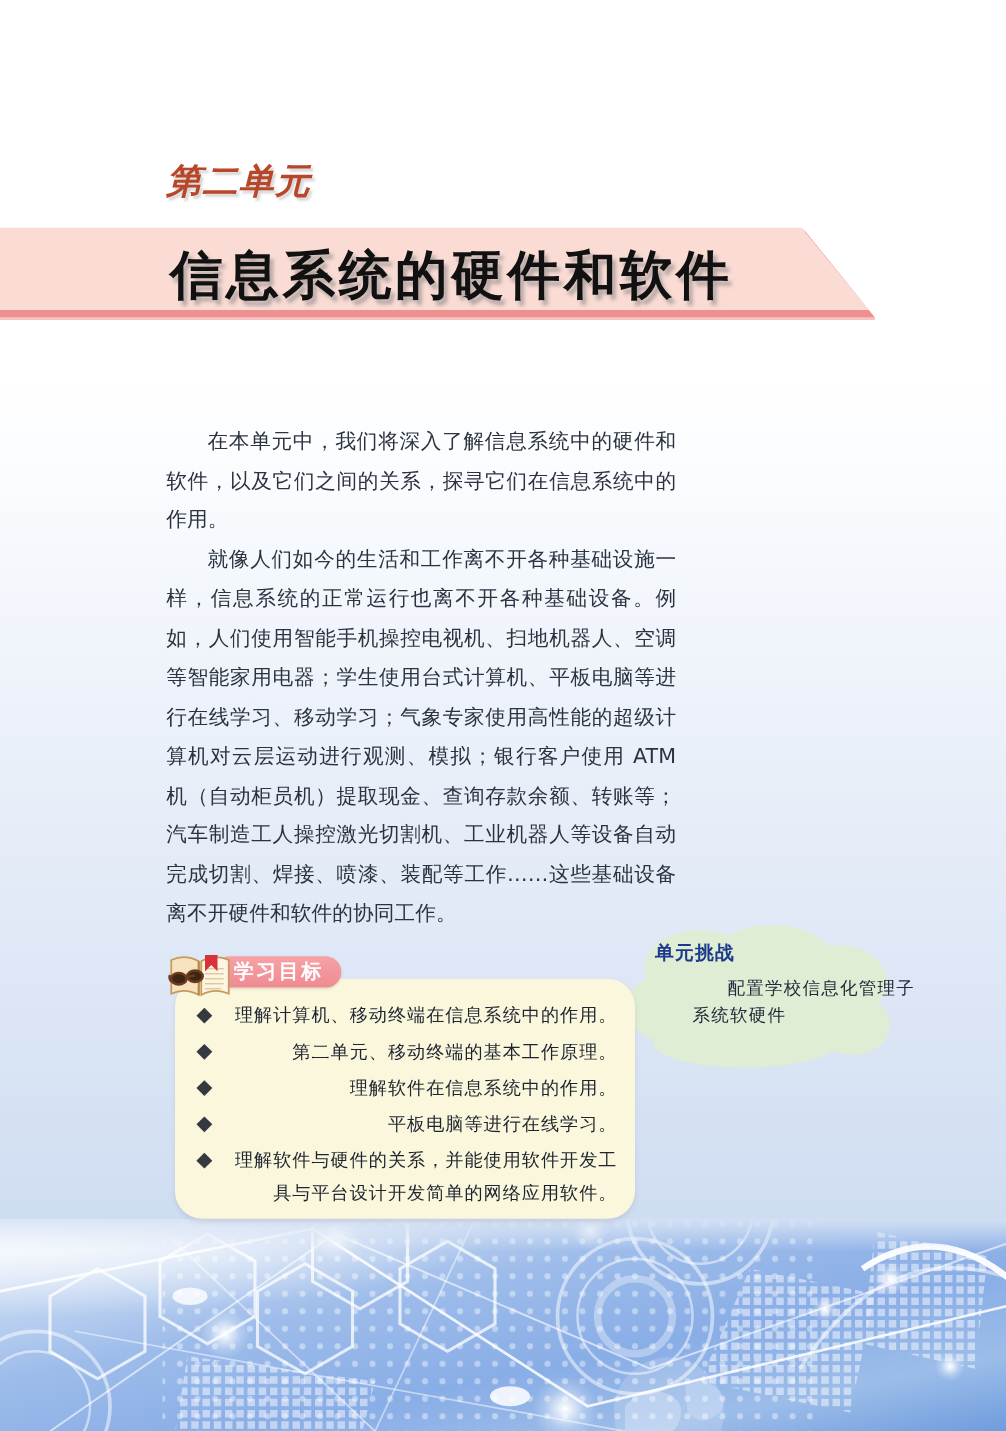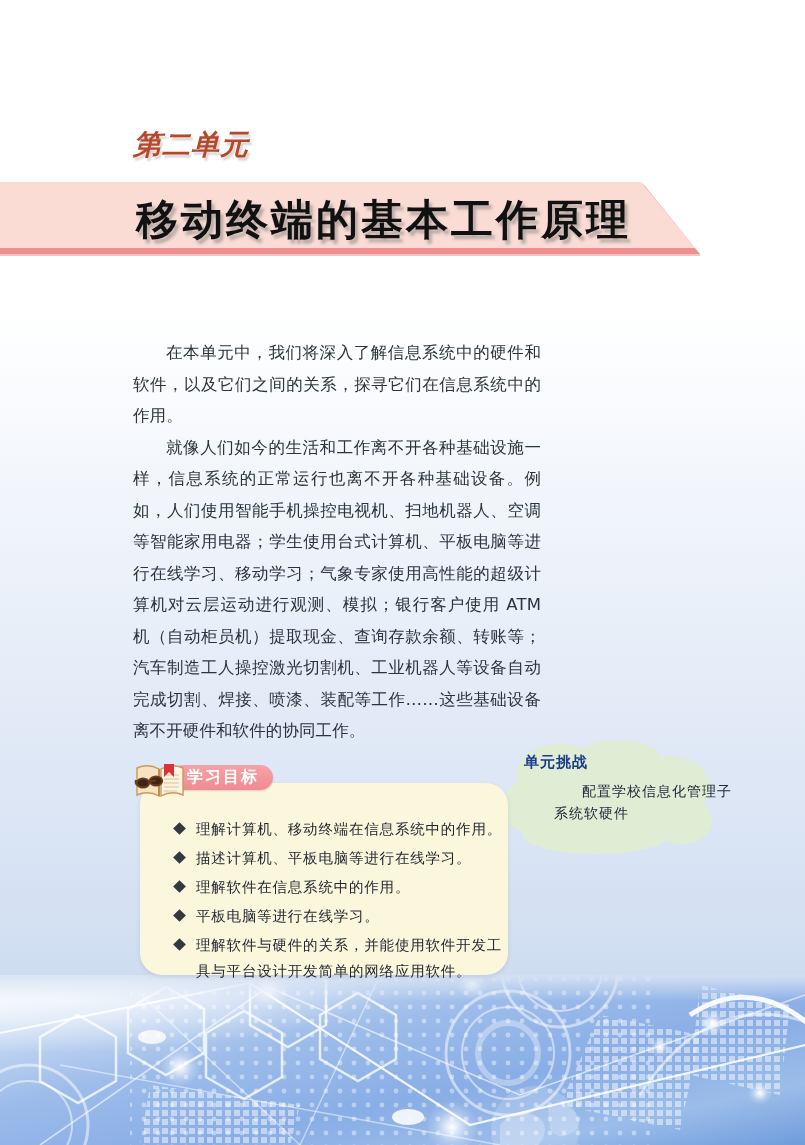--- a/index.html
+++ b/index.html
@@ -172,23 +172,24 @@
     left: 134px;
     top: 759px;
     width: 52px;
     height: 40px;
   }
   #goals-list {
     position: absolute;
     left: 18px;
     top: 17px;
     width: 336px;
-    margin: 16px;
+    margin: 0;
     padding: 0;
     list-style: none;
+    text-align: right;
   }
   #goals-list li {
     position: relative;
     padding-left: 22px;
     margin-bottom: 3px;
     font-family: "DejaVu Serif", "Liberation Serif", serif;
     font-size: 14.5px;
     line-height: 26px;
     color: #1e242e;
     letter-spacing: 0.8px;
@@ -311,21 +312,21 @@
 
   <div id="banner-wrap">
     <svg class="banner-shape" width="700" height="80" viewBox="0 0 700 80" xmlns="http://www.w3.org/2000/svg">
       <polygon points="0,0 641,0 695,66 0,66" fill="#fadcd5"></polygon>
       <polygon points="0,66 695,66 700,72 0,72" fill="#ef9090"></polygon>
       <polygon points="641,0 695,66 700,72 645,4" fill="#ef9090"></polygon>
       <polygon points="0,72 700,72 700,74 0,74" fill="#ef9090" opacity="0.55"></polygon>
     </svg>
   </div>
 
-  <div id="banner-title">移动终端的基本工作原理</div>
+  <div id="banner-title">信息系统的硬件和软件</div>
 
   <div id="bodycopy">
     <p>在本单元中，我们将深入了解信息系统中的硬件和软件，以及它们之间的关系，探寻它们在信息系统中的作用。</p>
     <p>就像人们如今的生活和工作离不开各种基础设施一样，信息系统的正常运行也离不开各种基础设备。例如，人们使用智能手机操控电视机、扫地机器人、空调等智能家用电器；学生使用台式计算机、平板电脑等进行在线学习、移动学习；气象专家使用高性能的超级计算机对云层运动进行观测、模拟；银行客户使用 ATM 机（自动柜员机）提取现金、查询存款余额、转账等；汽车制造工人操控激光切割机、工业机器人等设备自动完成切割、焊接、喷漆、装配等工作……这些基础设备离不开硬件和软件的协同工作。</p>
   </div>
 
   <div id="cloud">
     <svg width="216" height="118" viewBox="0 0 216 118" xmlns="http://www.w3.org/2000/svg">
       <g fill="#dfedd4">
         <ellipse cx="60" cy="34" rx="44" ry="30"></ellipse>
@@ -342,21 +343,21 @@
   </div>
 
   <div id="goals-card">
     <ul id="goals-list">
       <li>
         <span class="dia"></span>
         <span>理解计算机、移动终端在信息系统中的作用。</span>
       </li>
       <li>
         <span class="dia"></span>
-        <span>描述计算机、平板电脑等进行在线学习。</span>
+        <span>第二单元、移动终端的基本工作原理。</span>
       </li>
       <li>
         <span class="dia"></span>
         <span>理解软件在信息系统中的作用。</span>
       </li>
       <li>
         <span class="dia"></span>
         <span>平板电脑等进行在线学习。</span>
       </li>
       <li class="wrap2">

